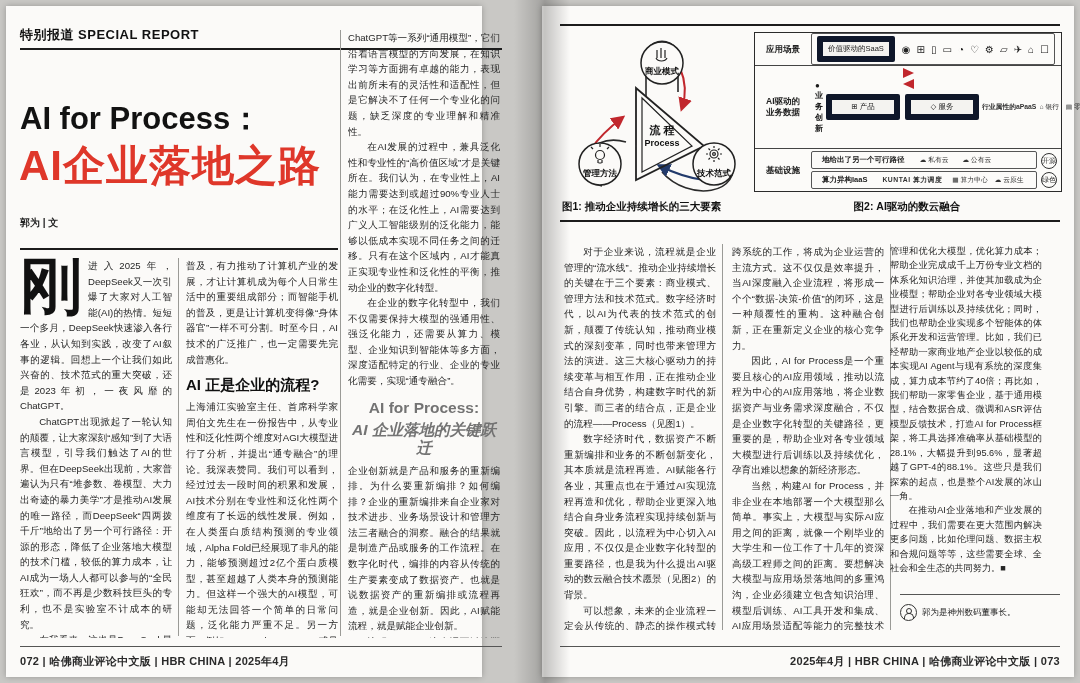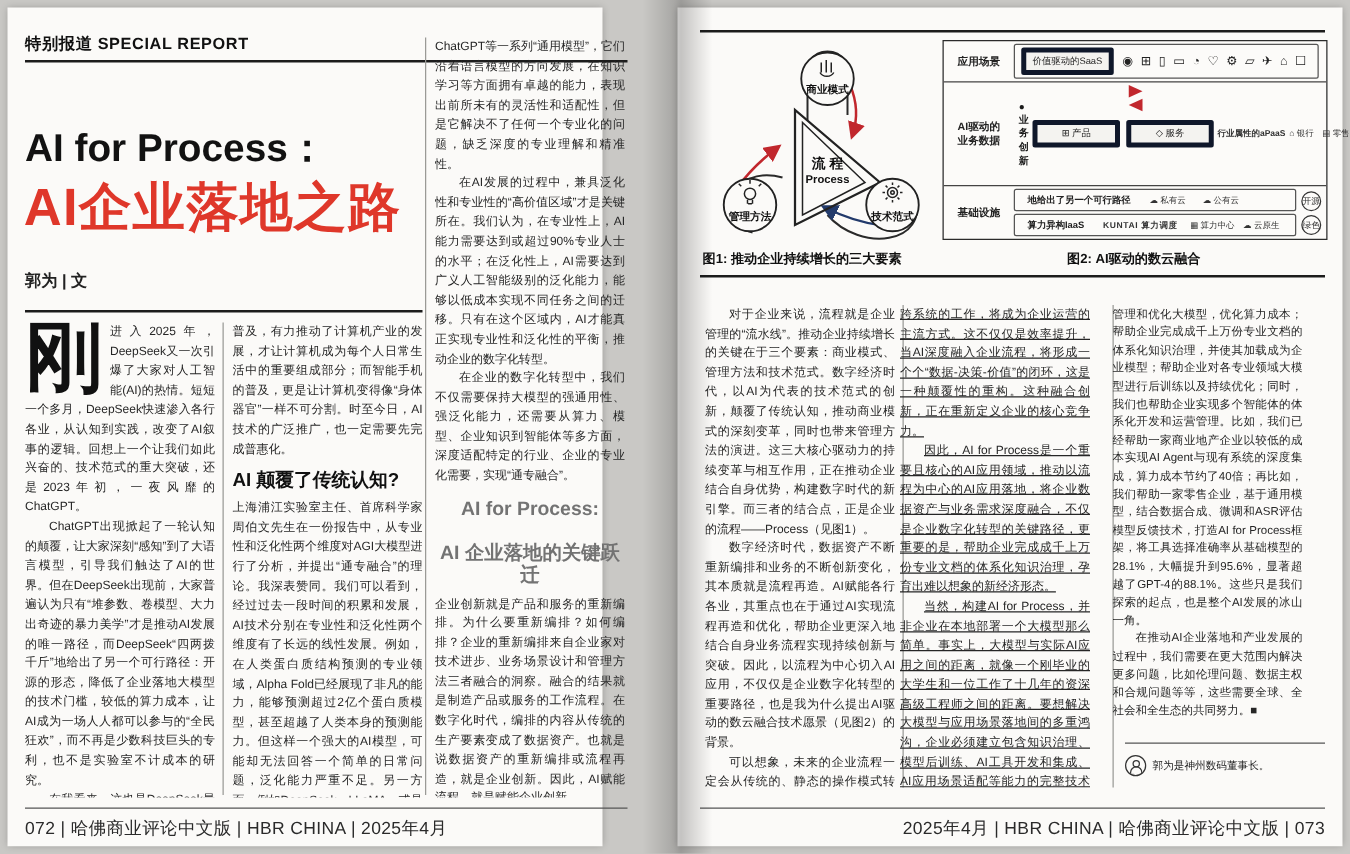--- a/index.html
+++ b/index.html
@@ -15,41 +15,41 @@
   .gutter{position:absolute;top:0;bottom:0;left:514px;width:56px;
     background:linear-gradient(90deg,rgba(0,0,0,0) 0%,rgba(0,0,0,.16) 45%,rgba(0,0,0,.22) 55%,rgba(0,0,0,0) 100%);
     pointer-events:none;z-index:5;}
   .abs{position:absolute;}
   .rule{position:absolute;background:#1c1c1c;}
   .vrule{position:absolute;width:1px;background:#9a9a96;}
 
   .kicker{font-size:13px;font-weight:bold;color:#111;letter-spacing:.5px;}
   .title-black{font-size:31px;font-weight:bold;color:#121212;letter-spacing:0;}
   .title-red{font-size:42px;font-weight:bold;letter-spacing:1px;}
-  .byline{font-size:13px;font-weight:bold;color:#222;}
+  .byline{font-size:10px;font-weight:bold;color:#222;}
 
   .col{position:absolute;width:152px;font-size:9.6px;line-height:15.6px;
        text-align:justify;color:#262626;overflow:hidden;}
   .col p{margin:0;text-indent:2em;}
   .col p.noindent{text-indent:0;}
   .dropcap{float:left;font-size:62px;line-height:52px;font-weight:bold;color:#111;
            margin:2px 6px 0 0;}
   .h-sec{font-size:15px;font-weight:bold;color:#101010;margin:9px 0 5px;line-height:1.2;text-align:left;}
   .h-sec2{font-size:15.5px;font-weight:bold;color:#737373;margin:10px 0 5px;line-height:1.18;text-align:center;}
 
-  .footer{position:absolute;font-size:14px;font-weight:normal;color:#2a2a2a;letter-spacing:.3px;}
+  .footer{position:absolute;font-size:11px;font-weight:bold;color:#2a2a2a;letter-spacing:.3px;}
 
   .figcap{position:absolute;font-size:10.5px;font-weight:bold;color:#111;}
 
   
   .fig2box{position:absolute;border:1.5px solid #2b2b2b;background:#fcfbf9;}
   .f2row{position:absolute;left:0;right:0;display:flex;align-items:center;}
   .f2label{width:56px;flex:0 0 56px;text-align:center;font-size:8.5px;font-weight:bold;color:#222;line-height:1.25;}
   .f2sep{position:absolute;left:0;right:0;height:1px;background:#444;}
-  .minibox{border:4px solid #0f172a;border-radius:2px;background:#f4f3f0;
+  .minibox{border:6px solid #0f172a;border-radius:2px;background:#f4f3f0;
            font-size:7.5px;color:#222;padding:2px 5px;white-space:nowrap;}
   .minibox.dark{background:#e7e5e1;font-weight:bold;}
   .iconrow{display:flex;gap:6px;font-size:10px;color:#222;align-items:center;}
   .tinyhead{font-size:8px;font-weight:bold;color:#1a1a1a;}
   .tinytxt{font-size:6.8px;color:#333;white-space:nowrap;}
   .half{flex:1;display:flex;align-items:center;gap:3px;padding:3px 4px;}
   .boxrow{display:flex;gap:5px;}
   .redarrows{position:absolute;display:flex;flex-direction:column;gap:1px;}
   .tri-l,.tri-r{width:0;height:0;border-top:5px solid transparent;border-bottom:5px solid transparent;}
   .tri-l{border-right:11px solid #c1272d;}
@@ -81,30 +81,30 @@
   <div class="vrule" style="left:334px;top:24px;height:606px;"></div>
 
   <div class="col" style="left:14px;top:252px;height:380px;">
     <p class="noindent"><span class="dropcap">刚</span><span>进入2025年，DeepSeek又一次引爆了大家对人工智能(AI)的热情。短短一个多月，DeepSeek快速渗入各行各业，从认知到实践，改变了AI叙事的逻辑。回想上一个让我们如此兴奋的、技术范式的重大突破，还是2023年初，一夜风靡的ChatGPT。</span></p>
     <p>ChatGPT出现掀起了一轮认知的颠覆，让大家深刻“感知”到了大语言模型，引导我们触达了AI的世界。但在DeepSeek出现前，大家普遍认为只有“堆参数、卷模型、大力出奇迹的暴力美学”才是推动AI发展的唯一路径，而DeepSeek“四两拨千斤”地给出了另一个可行路径：开源的形态，降低了企业落地大模型的技术门槛，较低的算力成本，让AI成为一场人人都可以参与的“全民狂欢”，而不再是少数科技巨头的专利，也不是实验室不计成本的研究。</p>
     <p>在我看来，这也是DeepSeek最重要的价值——推动AI的普惠。1946年推出的全球第一台计算机ENIAC只能支持每秒5000次的运算，直到40年后，PC的全面</p>
   </div>
 
   <div class="col" style="left:180px;top:252px;height:380px;">
     <p class="noindent">普及，有力推动了计算机产业的发展，才让计算机成为每个人日常生活中的重要组成部分；而智能手机的普及，更是让计算机变得像“身体器官”一样不可分割。时至今日，AI技术的广泛推广，也一定需要先完成普惠化。</p>
-    <div class="h-sec">AI 颠覆了传统认知?</div>
+    <div class="h-sec">AI 正是企业的流程?</div>
     <p class="noindent">上海浦江实验室主任、首席科学家周伯文先生在一份报告中，从专业性和泛化性两个维度对AGI大模型进行了分析，并提出“通专融合”的理论。我深表赞同。我们可以看到，经过过去一段时间的积累和发展，AI技术分别在专业性和泛化性两个维度有了长远的线性发展。例如，在人类蛋白质结构预测的专业领域，Alpha Fold已经展现了非凡的能力，能够预测超过2亿个蛋白质模型，甚至超越了人类本身的预测能力。但这样一个强大的AI模型，可能却无法回答一个简单的日常问题，泛化能力严重不足。另一方面，例如DeepSeek、LLaMA，或是</p>
   </div>
 
   <div class="col" style="left:342px;top:24px;height:608px;">
     <p class="noindent">ChatGPT等一系列“通用模型”，它们沿着语言模型的方向发展，在知识学习等方面拥有卓越的能力，表现出前所未有的灵活性和适配性，但是它解决不了任何一个专业化的问题，缺乏深度的专业理解和精准性。</p>
     <p>在AI发展的过程中，兼具泛化性和专业性的“高价值区域”才是关键所在。我们认为，在专业性上，AI能力需要达到或超过90%专业人士的水平；在泛化性上，AI需要达到广义人工智能级别的泛化能力，能够以低成本实现不同任务之间的迁移。只有在这个区域内，AI才能真正实现专业性和泛化性的平衡，推动企业的数字化转型。</p>
     <p>在企业的数字化转型中，我们不仅需要保持大模型的强通用性、强泛化能力，还需要从算力、模型、企业知识到智能体等多方面，深度适配特定的行业、企业的专业化需要，实现“通专融合”。</p>
     <div class="h-sec2" style="margin-bottom:0;">AI for Process:</div>
-    <div class="h-sec2" style="margin-top:17px;">AI 企业落地的关键跃迁</div>
+    <div class="h-sec2" style="margin-top:4px;font-style:italic;">AI 企业落地的关键跃迁</div>
     <p class="noindent">企业创新就是产品和服务的重新编排。为什么要重新编排？如何编排？企业的重新编排来自企业家对技术进步、业务场景设计和管理方法三者融合的洞察。融合的结果就是制造产品或服务的工作流程。在数字化时代，编排的内容从传统的生产要素变成了数据资产。也就是说数据资产的重新编排或流程再造，就是企业创新。因此，AI赋能流程，就是赋能企业创新。</p>
     <p>流程“Process”这个词可以追溯到一百多年前的福特流水线（Process），流水线不仅改变了商业模式，推动了技术进步，还改变了现代的管理方式。今天许多管理方法，实际上也是建立在流水线基础之上的。</p>
   </div>
 
   <div class="rule" style="left:14px;top:640px;width:482px;height:1px;background:#555;"></div>
   <div class="footer" style="left:14px;top:648px;">072 | 哈佛商业评论中文版 | HBR CHINA | 2025年4月</div>
 </div>
 
 <div class="page right">
 
@@ -242,23 +242,23 @@
 
   <div class="vrule" style="left:180px;top:238px;height:386px;"></div>
   <div class="vrule" style="left:348px;top:238px;height:386px;"></div>
 
   <div class="col" style="left:22px;top:238px;height:386px;">
     <p>对于企业来说，流程就是企业管理的“流水线”。推动企业持续增长的关键在于三个要素：商业模式、管理方法和技术范式。数字经济时代，以AI为代表的技术范式的创新，颠覆了传统认知，推动商业模式的深刻变革，同时也带来管理方法的演进。这三大核心驱动力的持续变革与相互作用，正在推动企业结合自身优势，构建数字时代的新引擎。而三者的结合点，正是企业的流程——Process（见图1）。</p>
     <p>数字经济时代，数据资产不断重新编排和业务的不断创新变化，其本质就是流程再造。AI赋能各行各业，其重点也在于通过AI实现流程再造和优化，帮助企业更深入地结合自身业务流程实现持续创新与突破。因此，以流程为中心切入AI应用，不仅仅是企业数字化转型的重要路径，也是我为什么提出AI驱动的数云融合技术愿景（见图2）的背景。</p>
     <p>可以想象，未来的企业流程一定会从传统的、静态的操作模式转变为以智能体（Agent）为核心的动态编排与协作系统。也就是说，由“智能体”基于实时交互，完成任务分发，高效处理复杂、跨部门、</p>
   </div>
 
-  <div class="col" style="left:178px;top:238px;height:386px;text-decoration:underline;">
+  <div class="col" style="left:190px;top:238px;height:386px;">
     <p class="noindent">跨系统的工作，将成为企业运营的主流方式。这不仅仅是效率提升，当AI深度融入企业流程，将形成一个个“数据-决策-价值”的闭环，这是一种颠覆性的重构。这种融合创新，正在重新定义企业的核心竞争力。</p>
-    <p>因此，AI for Process是一个重要且核心的AI应用领域，推动以流程为中心的AI应用落地，将企业数据资产与业务需求深度融合，不仅是企业数字化转型的关键路径，更重要的是，帮助企业完成成千上万份专业文档的体系化知识治理，孕育出难以想象的新经济形态。</p>
+    <p>因此，AI for Process是一个重要且核心的AI应用领域，推动以流程为中心的AI应用落地，将企业数据资产与业务需求深度融合，不仅是企业数字化转型的关键路径，更重要的是，帮助企业对各专业领域大模型进行后训练以及持续优化，孕育出难以想象的新经济形态。</p>
     <p>当然，构建AI for Process，并非企业在本地部署一个大模型那么简单。事实上，大模型与实际AI应用之间的距离，就像一个刚毕业的大学生和一位工作了十几年的资深高级工程师之间的距离。要想解决大模型与应用场景落地间的多重鸿沟，企业必须建立包含知识治理、模型后训练、AI工具开发和集成、AI应用场景适配等能力的完整技术栈。</p>
 
   </div>
 
   <div class="col" style="left:348px;top:238px;height:345px;font-size:9.2px;line-height:14.4px;">
     <p class="noindent">管理和优化大模型，优化算力成本；帮助企业完成成千上万份专业文档的体系化知识治理，并使其加载成为企业模型；帮助企业对各专业领域大模型进行后训练以及持续优化；同时，我们也帮助企业实现多个智能体的体系化开发和运营管理。比如，我们已经帮助一家商业地产企业以较低的成本实现AI Agent与现有系统的深度集成，算力成本节约了40倍；再比如，我们帮助一家零售企业，基于通用模型，结合数据合成、微调和ASR评估模型反馈技术，打造AI for Process框架，将工具选择准确率从基础模型的28.1%，大幅提升到95.6%，显著超越了GPT-4的88.1%。这些只是我们探索的起点，也是整个AI发展的冰山一角。</p>
     <p>在推动AI企业落地和产业发展的过程中，我们需要在更大范围内解决更多问题，比如伦理问题、数据主权和合规问题等等，这些需要全球、全社会和全生态的共同努力。■</p>
   </div>
 
   <div class="rule" style="left:358px;top:588px;width:160px;height:1px;background:#555;"></div>

